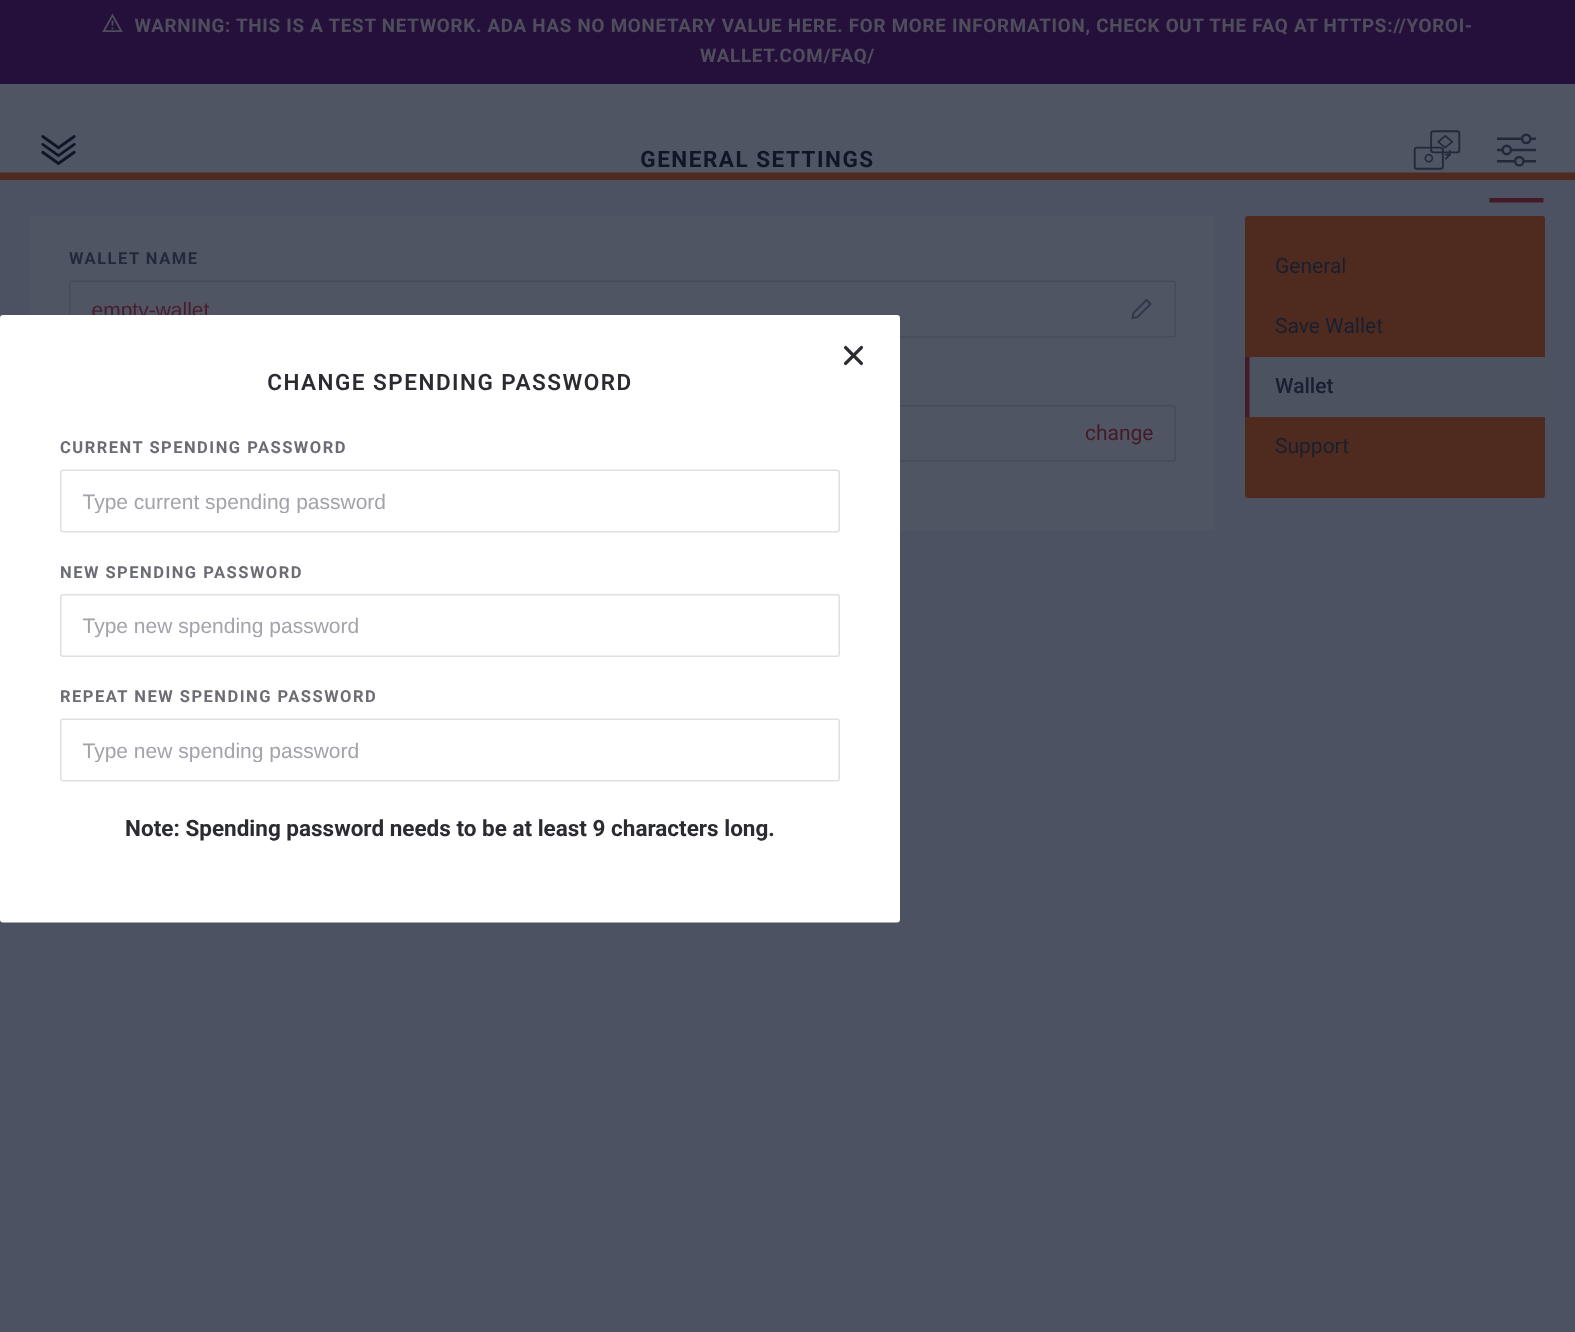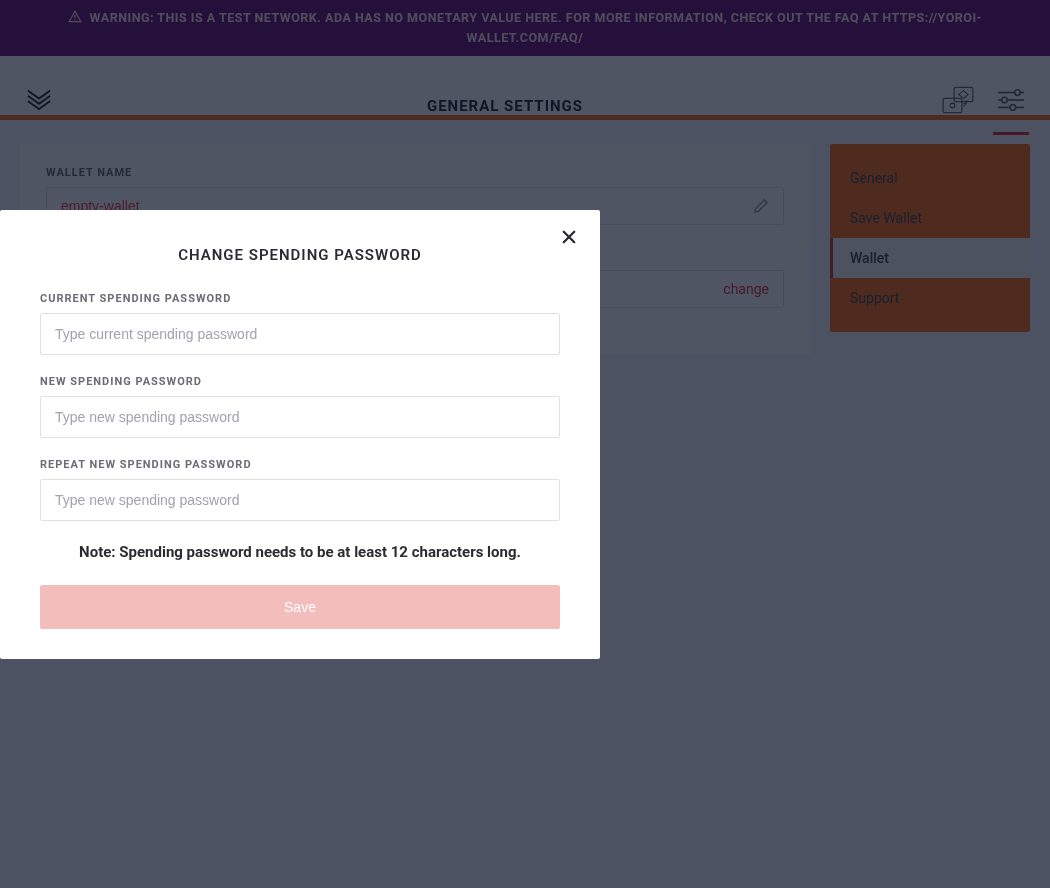--- a/index.html
+++ b/index.html
@@ -313,17 +313,16 @@
     <div class="modal-field">
       <div class="modal-field-label">NEW SPENDING PASSWORD</div>
       <input class="modal-input" type="password" placeholder="Type new spending password" style="">
     </div>
 
     <div class="modal-field">
       <div class="modal-field-label">REPEAT NEW SPENDING PASSWORD</div>
       <input class="modal-input" type="password" placeholder="Type new spending password" style="">
     </div>
 
-    <div class="modal-note">Note: Spending password needs to be at least 12 characters long.</div>
-
-    <button class="modal-save">Save</button>
+    <div class="modal-note">Note: Spending password needs to be at least 9 characters long.</div>
+
   </div>
 </div>
 
 </body></html>

